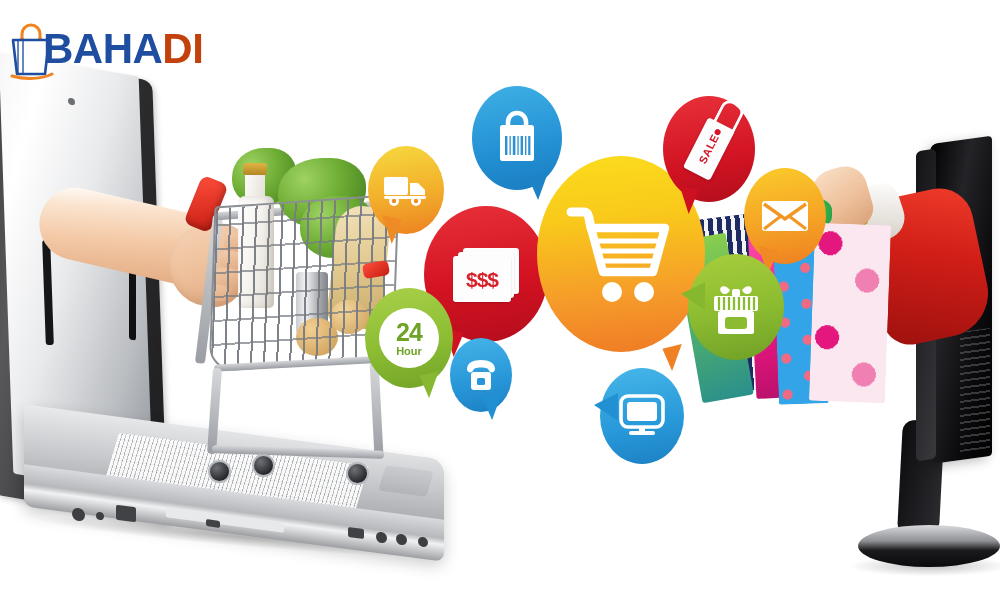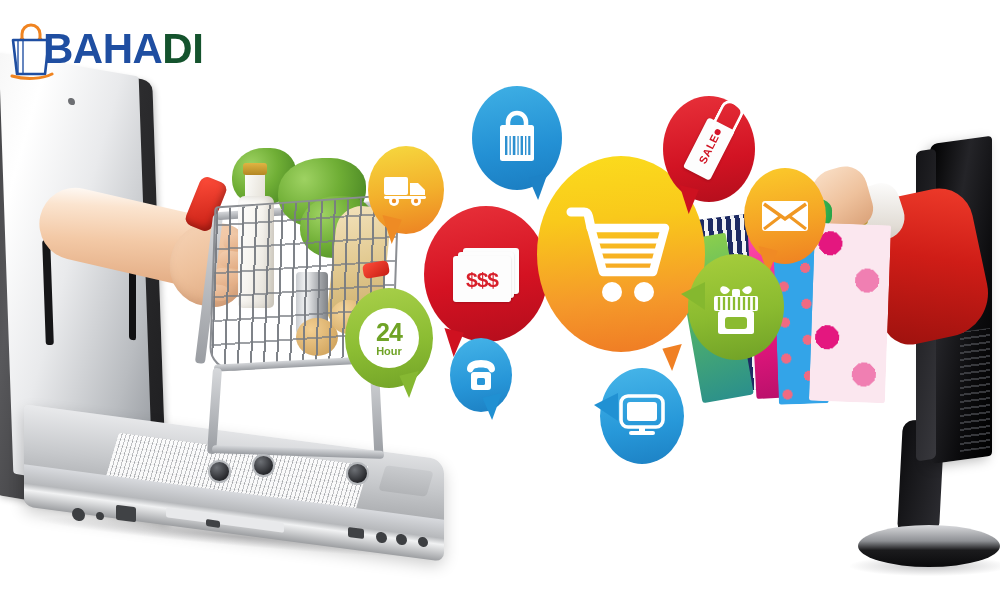--- a/index.html
+++ b/index.html
@@ -31,21 +31,21 @@
     left: 35px;
     top: 14px;
     font-family: "Liberation Sans", sans-serif;
     font-weight: bold;
     font-size: 42px;
     letter-spacing: -0.5px;
     line-height: 46px;
     white-space: nowrap;
   }
   .logo-part-a { color: #1F4EA1; }
-  .logo-part-b { color: #14532d; }
+  .logo-part-b { color: #c2410c; }
 
   
   .laptop-lid {
     position: absolute;
     left: -10px;
     top: 68px;
     width: 170px;
     height: 440px;
     background: linear-gradient(100deg,#3b3b3d 0%, #58585b 25%, #2e2e30 60%, #1d1d1f 100%);
     transform: skewY(11.5deg) rotate(-2deg);
@@ -455,21 +455,21 @@
   .b-dollar  { left: 424px; top: 206px; width: 124px; height: 136px;
                background: linear-gradient(170deg,#e8313a 0%, #d41222 55%, #b30d1c 100%); --tail:#cf1120; }
   .b-cart    { left: 537px; top: 156px; width: 168px; height: 196px;
                background: linear-gradient(175deg,#fbdc1d 0%, #f9c91b 32%, #f5992a 72%, #ef7a24 100%); --tail:#f08024; }
   .b-sale    { left: 663px; top: 96px;  width: 92px; height: 106px;
                background: linear-gradient(170deg,#e8313a 0%, #d21323 60%, #b20e1c 100%); --tail:#cd1120; }
   .b-mail    { left: 744px; top: 168px; width: 82px; height: 96px;
                background: linear-gradient(170deg,#fbcb2b 0%, #f5a425 55%, #ee7f22 100%); --tail:#f08a24; }
   .b-gift    { left: 688px; top: 254px; width: 96px; height: 106px;
                background: linear-gradient(170deg,#a7ce3c 0%, #8bbb30 55%, #6fa026 100%); --tail:#85b82f; }
-  .b-24h     { left: 345px; top: 288px; width: 88px; height: 100px;
+  .b-24h     { left: 365px; top: 288px; width: 88px; height: 100px;
                background: linear-gradient(170deg,#a9d04a 0%, #8cbd33 55%, #72a327 100%); --tail:#86b832; }
   .b-phone   { left: 450px; top: 338px; width: 62px; height: 74px;
                background: linear-gradient(170deg,#45b4e8 0%, #2796d8 60%, #1c7fc2 100%); --tail:#2090d2; }
   .b-monitor { left: 600px; top: 368px; width: 84px; height: 96px;
                background: linear-gradient(170deg,#47b6e9 0%, #2798d9 60%, #1c80c3 100%); --tail:#2191d3; }
 
   .bub-svg { display: block; }
 
   .h24-ring {
     width: 60px; height: 60px;

